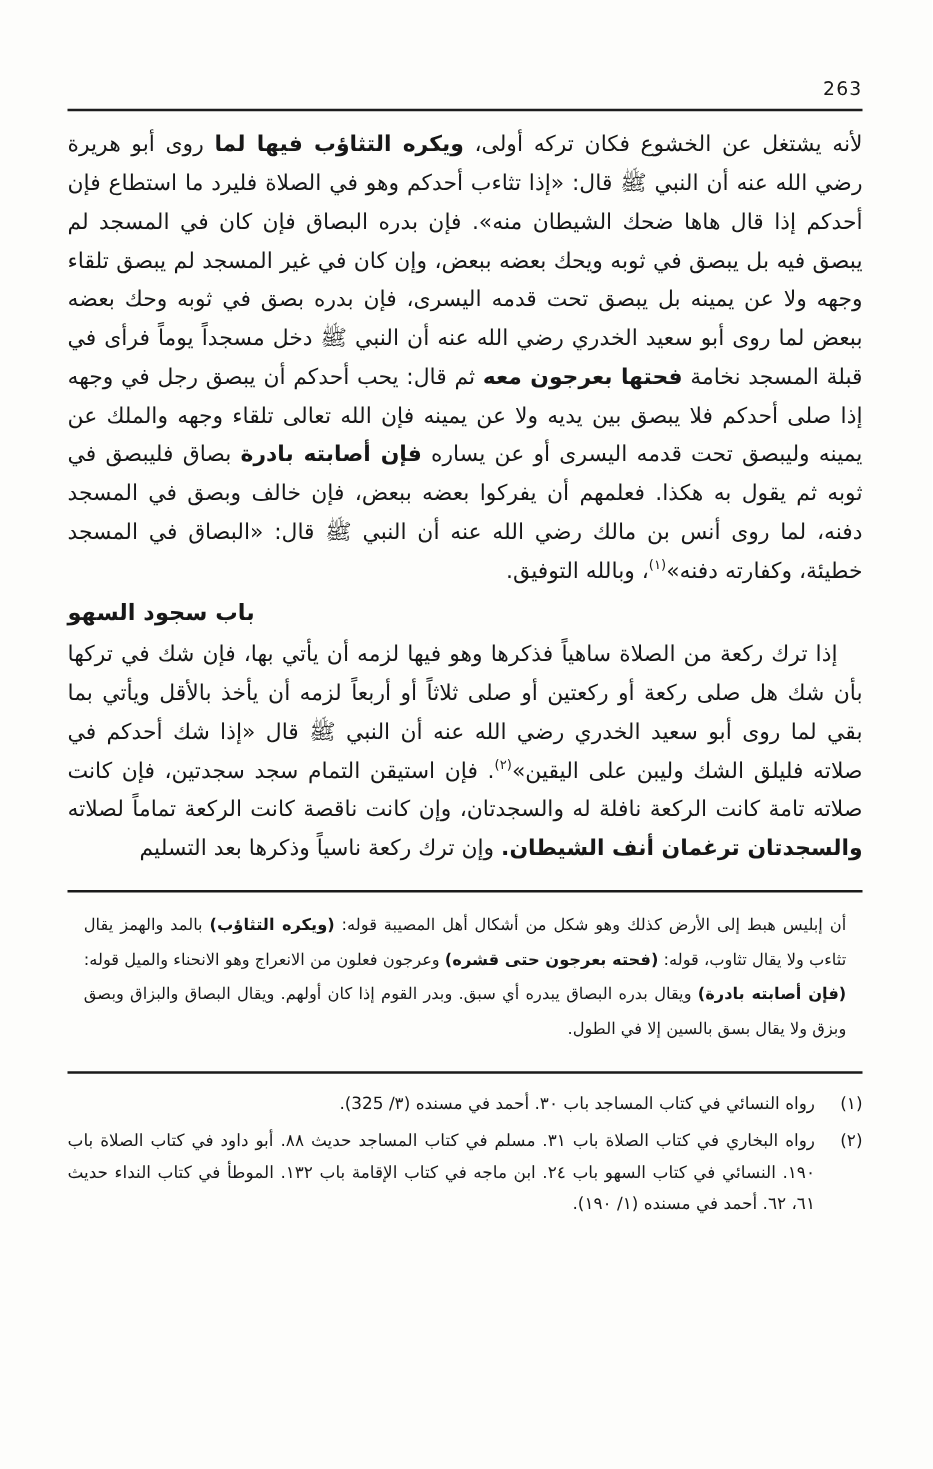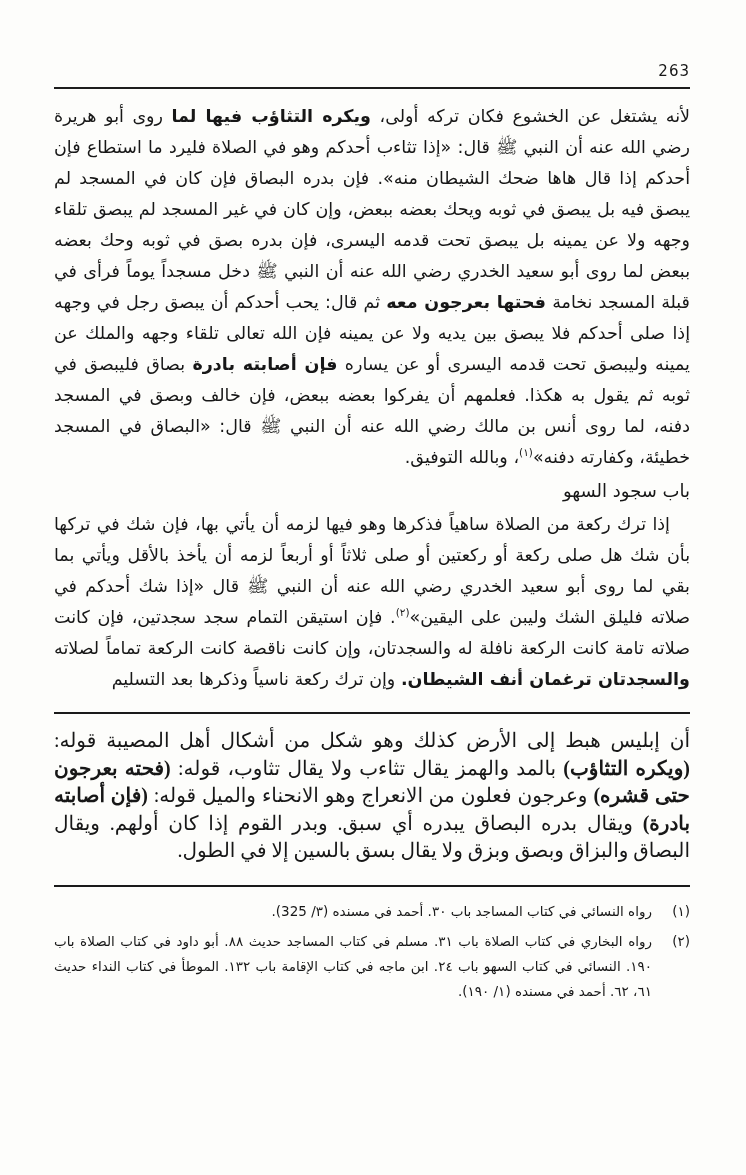--- a/index.html
+++ b/index.html
@@ -54,38 +54,37 @@
   p.indent { text-indent: 20px; }
   .b { font-weight: bold; }
   .fnref {
     font-size: 10.5px;
     vertical-align: 7px;
     line-height: 0;
     font-weight: normal;
   }
   .bab-heading {
     margin: 3px 0 3px 0;
-    text-align: right;
+    text-align: left;
     font-size: 18px;
-    font-weight: normal;
+    font-weight: bold;
     line-height: 30px;
   }
   
   .mid-rule {
     border: 0;
     border-top: 2.5px solid #1a1a1a;
     margin: 17px 0 13px 0;
   }
   .commentary p {
-    margin: 0;
-    font-size: 20px;
+    margin: 13px;
+    font-size: 13px;
     line-height: 27.5px;
     text-align: justify;
     text-justify: inter-word;
-    font-family: Liberation Serif, serif;
   }
   .commentary p.indent { text-indent: 18px; }
   .commentary .bab-heading {
     font-size: 16.5px;
     margin: 4px 0 2px 0;
     line-height: 28px;
   }
   
   .fn-rule {
     border: 0;

